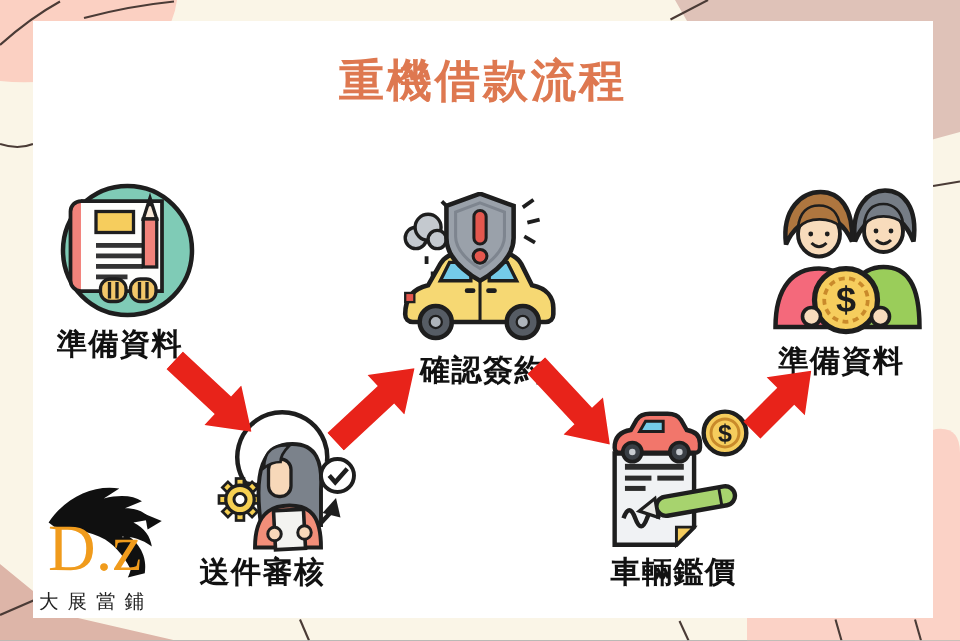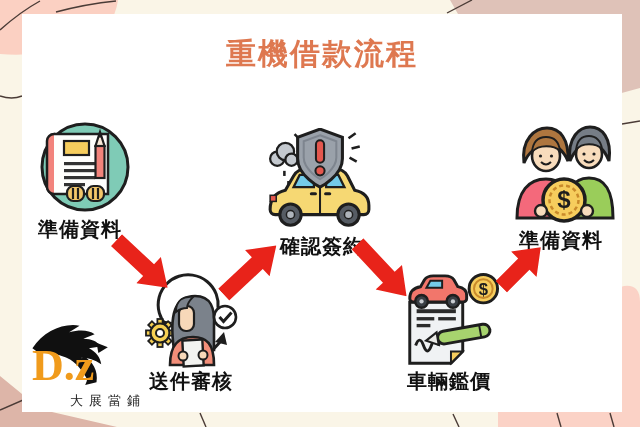--- a/index.html
+++ b/index.html
@@ -23,26 +23,26 @@
     position:absolute;width:130px;text-align:center;
     font-size:20px;font-weight:bold;color:#111;letter-spacing:1px;
   }
   .icon{position:absolute;}
   .arrow{position:absolute;}
   .logo{position:absolute;left:24px;top:318px;width:96px;height:94px;}
   .logo-eagle{position:absolute;left:4px;top:2px;width:88px;height:66px;}
   .logo-brand{
     position:absolute;left:8px;top:26px;
     font-family:"Liberation Serif","DejaVu Serif",serif;
-    font-size:44px;font-weight:bold;color:#F09B1C;line-height:1;
+    font-size:44px;font-weight:normal;color:#F09B1C;line-height:1;
   }
   .logo-company{
     position:absolute;left:2px;top:74px;width:94px;
     font-family:"Liberation Serif","DejaVu Serif",serif;
-    font-size:13px;letter-spacing:6px;color:#222;white-space:nowrap;margin-left:44px;
+    font-size:13px;letter-spacing:6px;color:#222;white-space:nowrap;
   }
 </style>
 </head>
 <body>
 
 <div class="stage">
 
   <svg class="bg" viewBox="0 0 640 427">
     <path d="M0,0 H118 Q114,30 84,42 Q40,58 0,54 Z" fill="#FBD0C2"></path>
     <path d="M450,0 H640 V88 L618,94 L588,40 L458,14 Z" fill="#DFC2B8"></path>
@@ -110,21 +110,21 @@
     <path d="M32,80 C27,44 33,26 53,26 C69,26 73,38 72,56 L72,80 Z" fill="#7B828B" stroke="#1e1e1e" stroke-width="2.6"></path>
     <rect x="37" y="36" width="15" height="25" rx="7" fill="#F7D8B9" stroke="#1e1e1e" stroke-width="2.2"></rect>
     <path d="M34,42 C34,30 41,26 51,27 C47,31 45,34 45,38 Q39,38 34,42 Z" fill="#7B828B" stroke="#1e1e1e" stroke-width="1.8"></path>
     <path d="M28,95 C28,74 37,67 51,67 C65,67 72,74 72,95 Z" fill="#F28E79" stroke="#1e1e1e" stroke-width="2.6"></path>
     <rect x="41" y="70" width="20" height="26" fill="#F3F3F0" stroke="#1e1e1e" stroke-width="2.4" transform="rotate(-3 51 83)"></rect>
     <circle cx="41" cy="86" r="4.5" fill="#F7D8B9" stroke="#1e1e1e" stroke-width="2"></circle>
     <circle cx="61" cy="85" r="4.5" fill="#F7D8B9" stroke="#1e1e1e" stroke-width="2"></circle>
     <circle cx="83" cy="47" r="11" fill="#fff" stroke="#1e1e1e" stroke-width="2.6"></circle>
     <path d="M77.5,47 l4,4.5 l8,-9" fill="none" stroke="#1e1e1e" stroke-width="3"></path>
   </svg>
-  <div class="step-label" style="left:126px;top:368px">送件審核</div>
+  <div class="step-label" style="left:110px;top:368px">送件審核</div>
 
   <svg class="icon" style="left:263px;top:128px;width:112px;height:102px" viewBox="0 0 110 100">
     <g fill="#C4C9CF" stroke="#1e1e1e" stroke-width="2.2">
       <circle cx="14" cy="30" r="7"></circle>
         <circle cx="22" cy="23" r="8.5"></circle>
         <circle cx="28" cy="31" r="6"></circle>
     </g>
     <g stroke="#1e1e1e" stroke-width="2.5">
       <line x1="21" y1="42" x2="21" y2="47"></line>
         <line x1="25" y1="52" x2="25" y2="56"></line>

